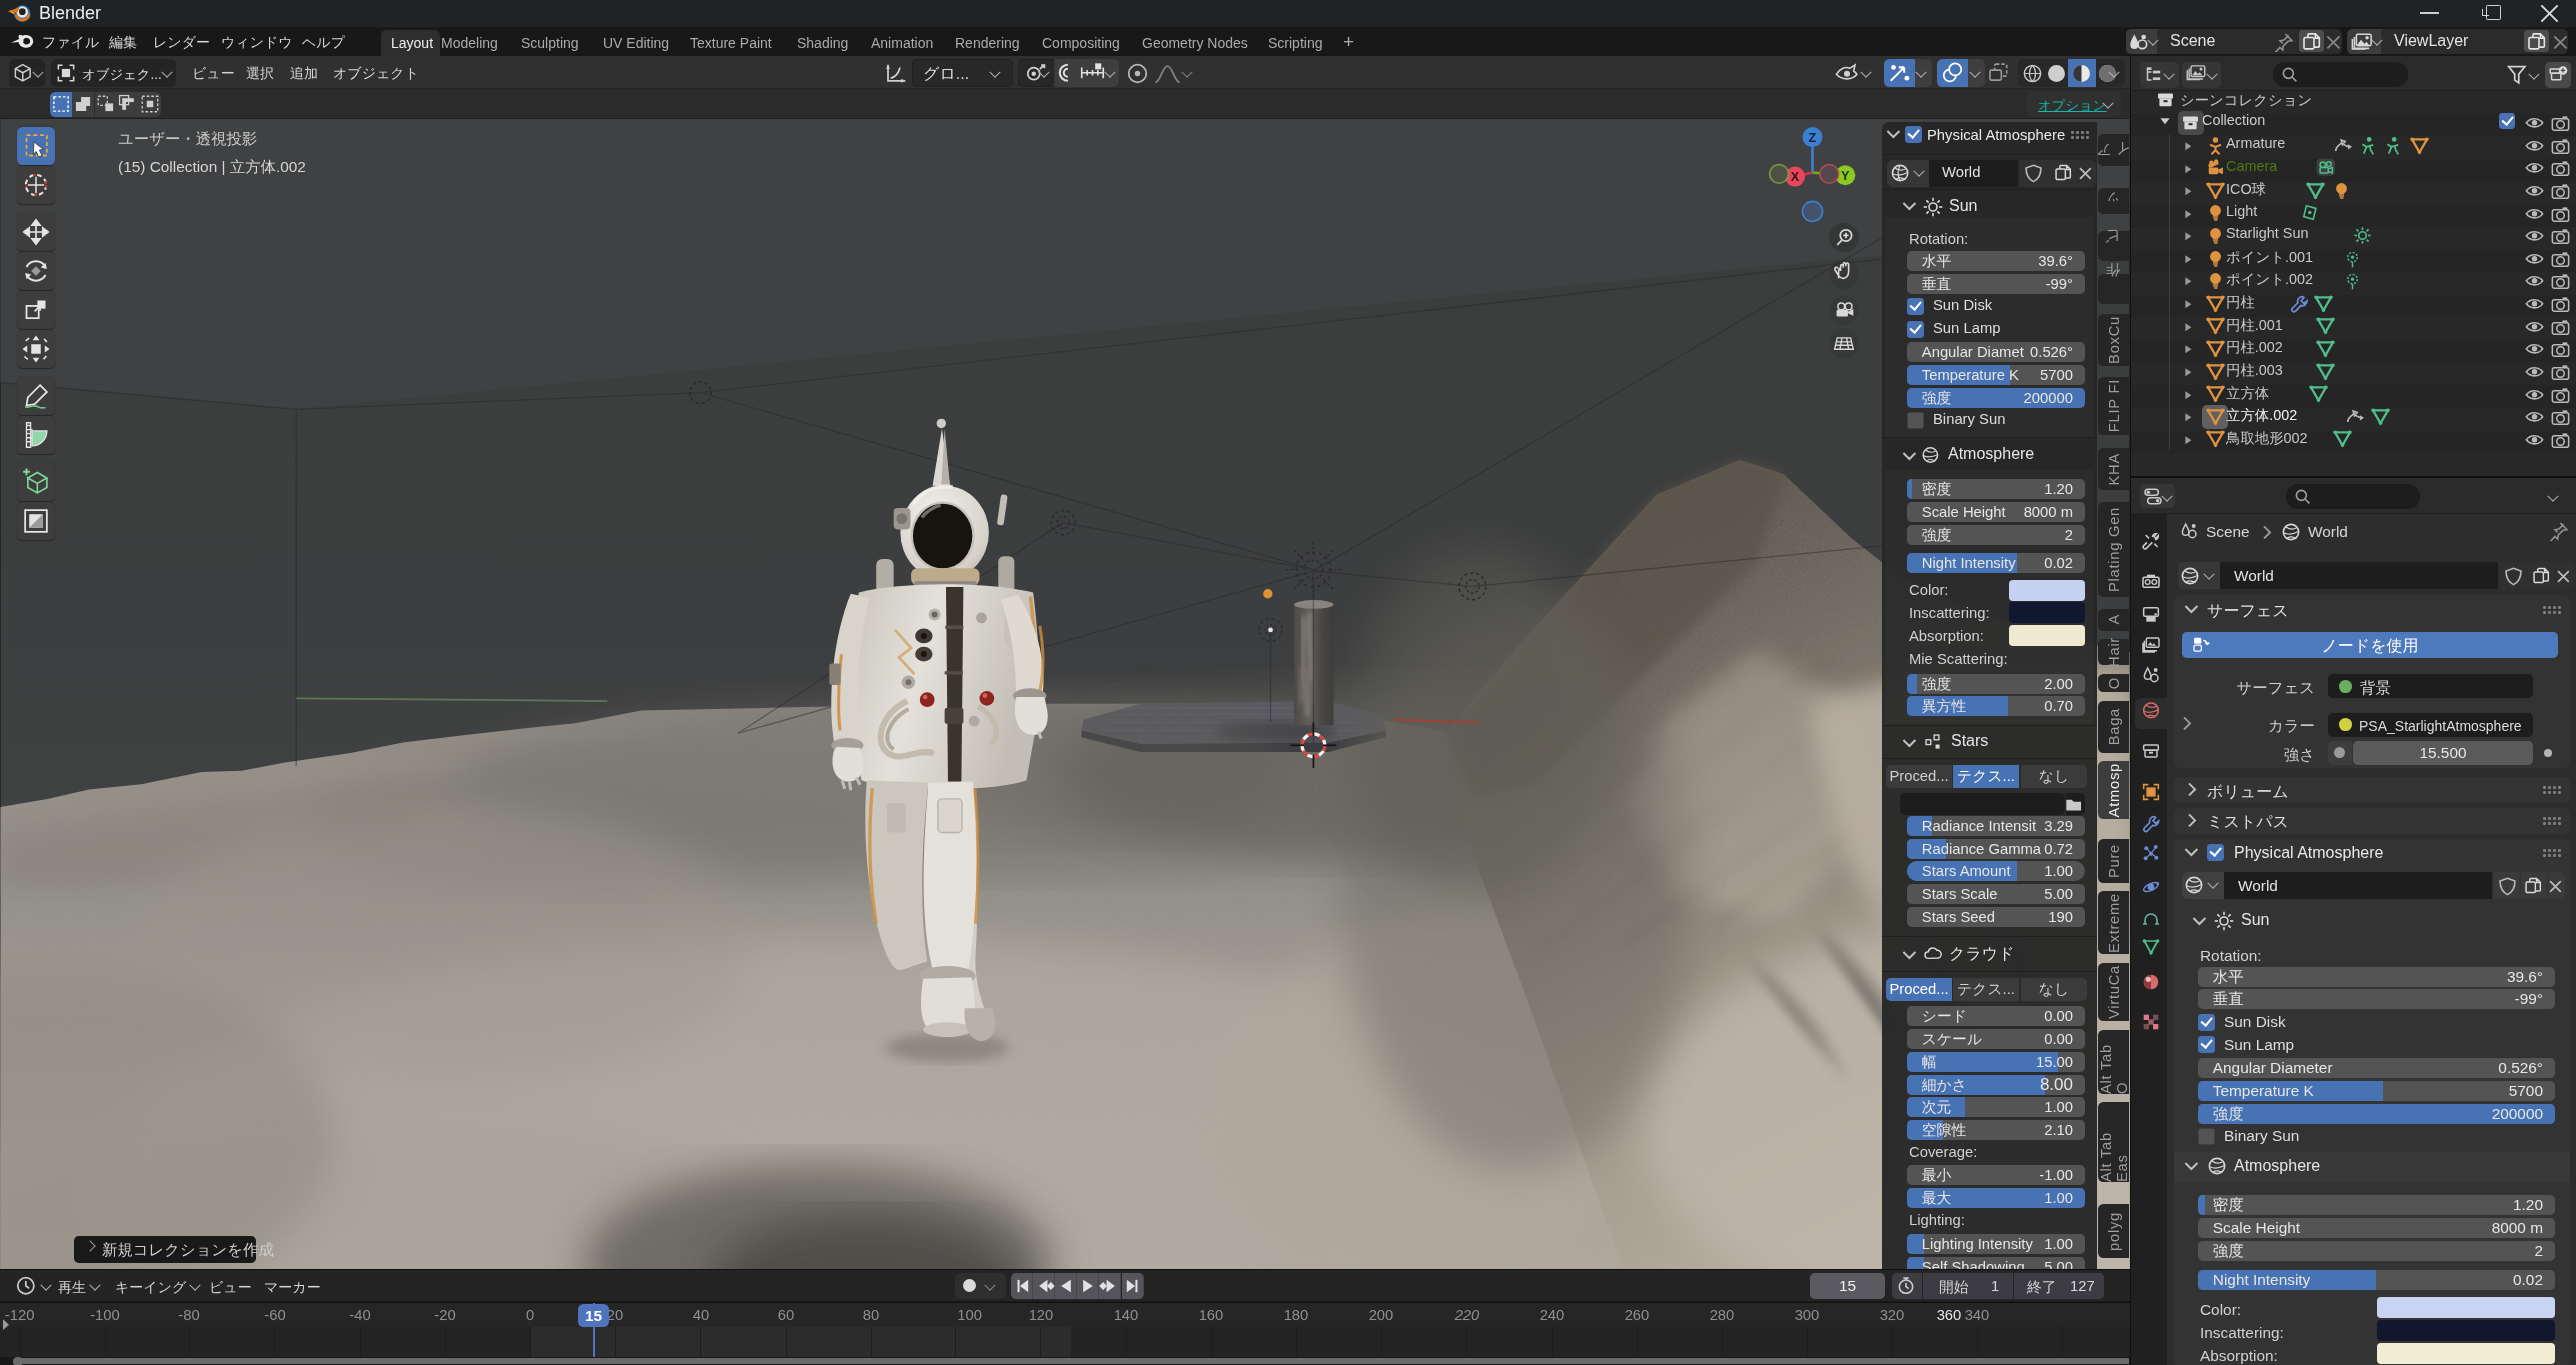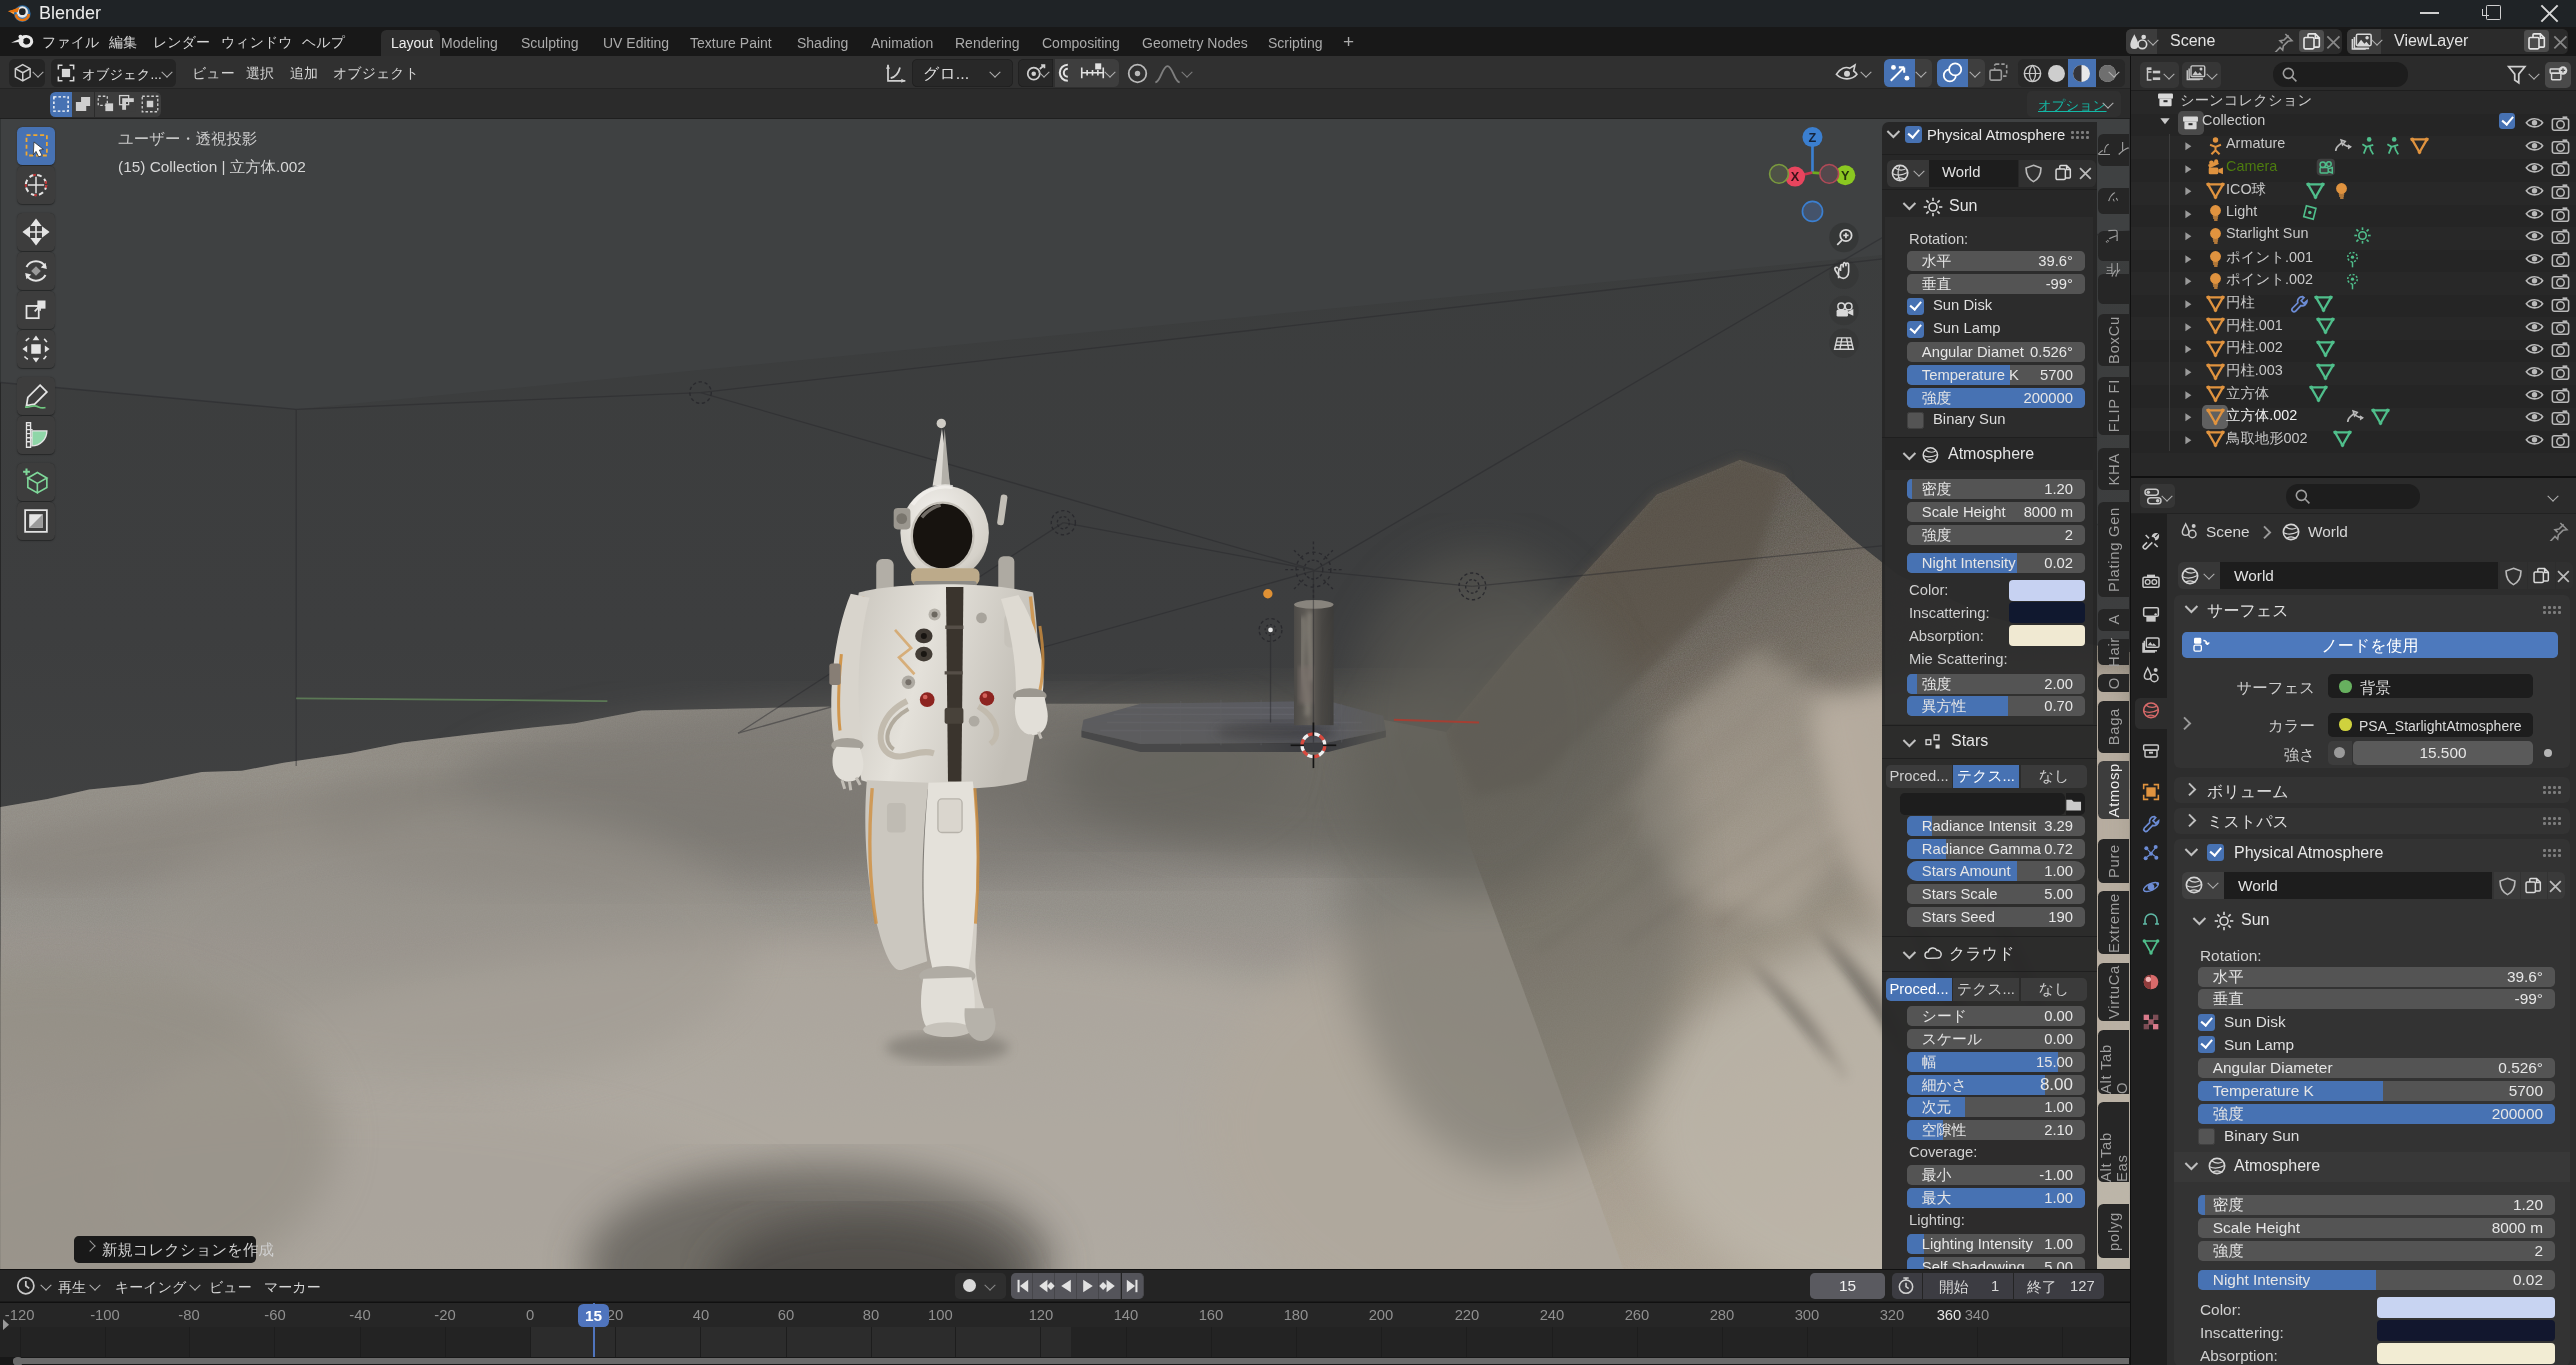--- a/index.html
+++ b/index.html
@@ -1621,27 +1621,27 @@
 <div class="abs" style="left:78px;top:1307px;width:54px;text-align:center;color:#909090;font-size:14.8px;">-100</div>
 <div class="abs" style="left:162px;top:1307px;width:54px;text-align:center;color:#909090;font-size:14.8px;">-80</div>
 <div class="abs" style="left:248px;top:1307px;width:54px;text-align:center;color:#909090;font-size:14.8px;">-60</div>
 <div class="abs" style="left:333px;top:1307px;width:54px;text-align:center;color:#909090;font-size:14.8px;">-40</div>
 <div class="abs" style="left:418px;top:1307px;width:54px;text-align:center;color:#909090;font-size:14.8px;">-20</div>
 <div class="abs" style="left:503px;top:1307px;width:54px;text-align:center;color:#909090;font-size:14.8px;">0</div>
 <div class="abs" style="left:588px;top:1307px;width:54px;text-align:center;color:#909090;font-size:14.8px;">20</div>
 <div class="abs" style="left:674px;top:1307px;width:54px;text-align:center;color:#909090;font-size:14.8px;">40</div>
 <div class="abs" style="left:759px;top:1307px;width:54px;text-align:center;color:#909090;font-size:14.8px;">60</div>
 <div class="abs" style="left:844px;top:1307px;width:54px;text-align:center;color:#909090;font-size:14.8px;">80</div>
-<div class="abs" style="left:928px;top:1307px;width:54px;text-align:left;color:#909090;font-size:14.8px;">100</div>
+<div class="abs" style="left:928px;top:1307px;width:54px;text-align:right;color:#909090;font-size:14.8px;">100</div>
 <div class="abs" style="left:1014px;top:1307px;width:54px;text-align:center;color:#909090;font-size:14.8px;">120</div>
 <div class="abs" style="left:1099px;top:1307px;width:54px;text-align:center;color:#909090;font-size:14.8px;">140</div>
 <div class="abs" style="left:1184px;top:1307px;width:54px;text-align:center;color:#909090;font-size:14.8px;">160</div>
 <div class="abs" style="left:1269px;top:1307px;width:54px;text-align:center;color:#909090;font-size:14.8px;">180</div>
 <div class="abs" style="left:1354px;top:1307px;width:54px;text-align:center;color:#909090;font-size:14.8px;">200</div>
-<div class="abs" style="left:1440px;top:1307px;width:54px;text-align:center;color:#909090;font-size:14.8px;">220</div>
+<div class="abs" style="left:1440px;top:1307px;width:54px;text-align:center;color:#909090;font-size:14.8px;font-style:italic;">220</div>
 <div class="abs" style="left:1525px;top:1307px;width:54px;text-align:center;color:#909090;font-size:14.8px;">240</div>
 <div class="abs" style="left:1610px;top:1307px;width:54px;text-align:center;color:#909090;font-size:14.8px;">260</div>
 <div class="abs" style="left:1695px;top:1307px;width:54px;text-align:center;color:#909090;font-size:14.8px;">280</div>
 <div class="abs" style="left:1780px;top:1307px;width:54px;text-align:center;color:#909090;font-size:14.8px;">300</div>
 <div class="abs" style="left:1865px;top:1307px;width:54px;text-align:center;color:#909090;font-size:14.8px;">320</div>
 <div class="abs" style="left:1950px;top:1307px;width:54px;text-align:center;color:#909090;font-size:14.8px;">340</div>
 <div class="abs" style="left:1922px;top:1307px;width:54px;text-align:center;color:#e5e5e5;font-size:14.8px;">360</div>
 <svg class="abs" style="left:1.3px;top:1318px" width="10.7" height="13.4" viewBox="0 0 16 20">
     <path d="M3 2 L12 10 L3 18 Z" fill="#9a9a9a"></path>
   </svg>

